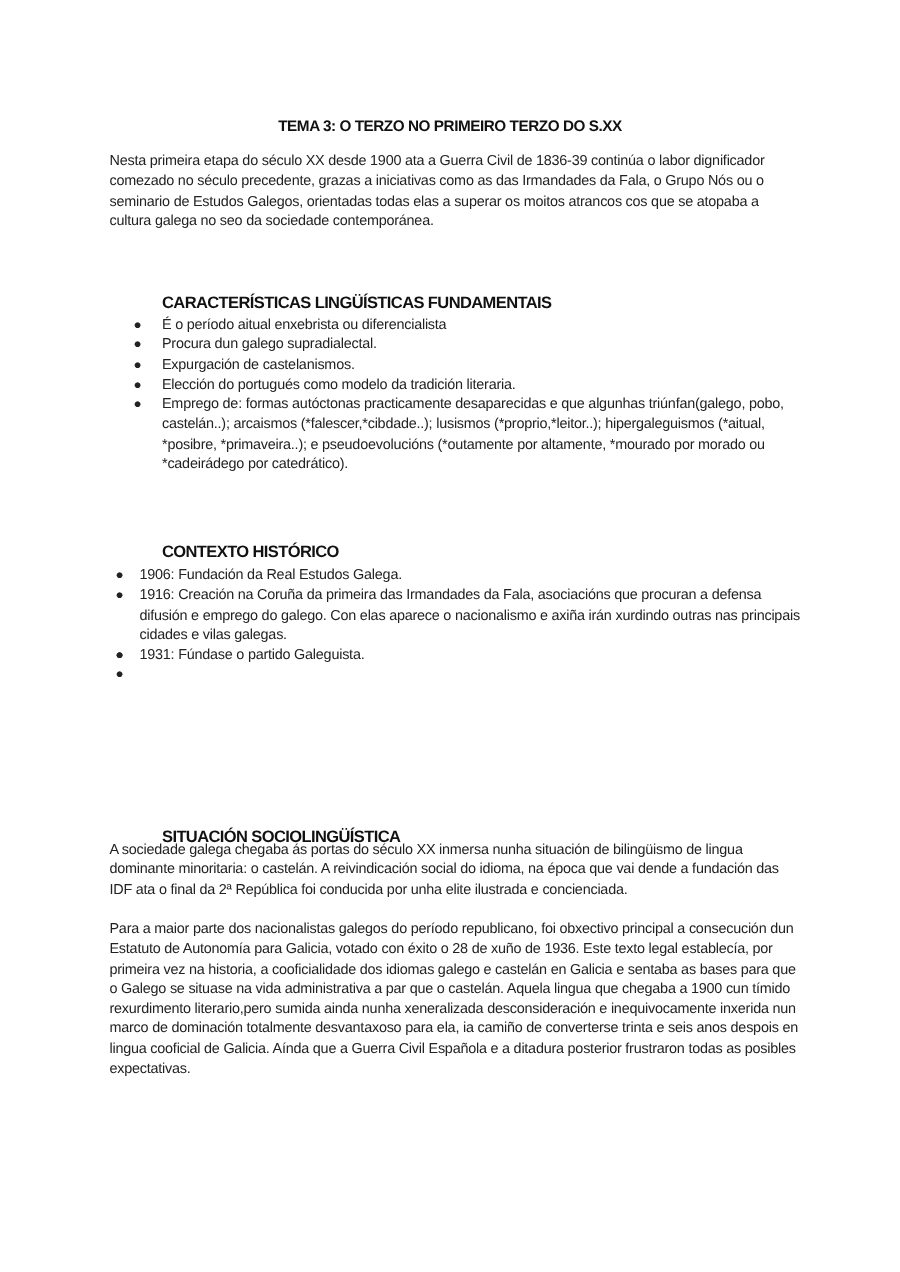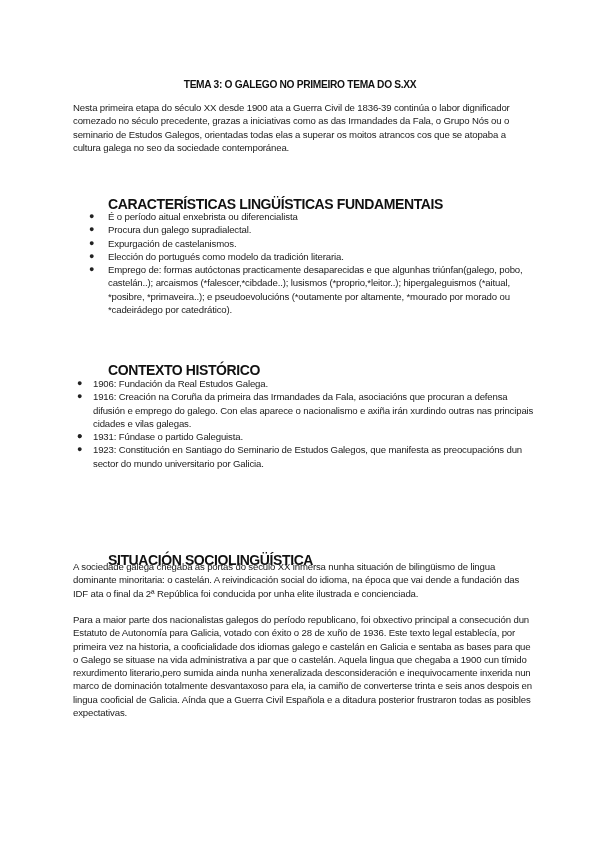--- a/index.html
+++ b/index.html
@@ -3,55 +3,55 @@
 <meta charset="utf-8">
 <style>
   html, body { margin: 0; padding: 0; background: #ffffff; }
   body { width: 600px; height: 848px; position: relative; overflow: hidden;
          font-family: "Liberation Sans", sans-serif; color: #1a1a1a; }
   .page { position: absolute; left: 0; top: 0; width: 600px; height: 848px; }
   .title { position: absolute; top: 79px; left: 0; width: 600px; text-align: center;
            font-size: 10.2px; font-weight: bold; letter-spacing: -0.3px; color: #111; }
   .para { position: absolute; left: 73px; width: 462px; font-size: 9.6px; line-height: 13.3px;
           letter-spacing: -0.15px; color: #222; margin: 0; }
-  .heading { position: absolute; left: 108px; font-size: 14px; font-weight: bold;
+  .heading { position: absolute; left: 108px; font-size: 11px; font-weight: bold;
              letter-spacing: -0.4px; color: #111; margin: 0; }
   ul.list { position: absolute; margin: 0; padding: 0; list-style: none;
             font-size: 9.6px; line-height: 13.3px; letter-spacing: -0.15px; color: #222; }
   ul.list li { position: relative; }
   ul.list li .bullet { position: absolute; top: 0; font-size: 9px; }
   #ling-list { left: 108px; top: 210px; width: 420px; }
   #ling-list li .bullet { left: -19px; }
   #hist-list { left: 93px; top: 377px; width: 442px; }
   #hist-list li .bullet { left: -16px; }
 </style>
 </head>
 <body>
 
 <div class="page">
 
-  <div class="title">TEMA 3: O GALEGO NO PRIMEIRO TEMA DO S.XX</div>
+  <div class="title">TEMA 3: O TERZO NO PRIMEIRO TERZO DO S.XX</div>
 
   <p class="para" style="top:101px;">Nesta primeira etapa do século XX desde 1900 ata a Guerra Civil de 1836-39 continúa o labor dignificador comezado no século precedente, grazas a iniciativas como as das Irmandades da Fala, o Grupo Nós ou o seminario de Estudos Galegos, orientadas todas elas a superar os moitos atrancos cos que se atopaba a cultura galega no seo da sociedade contemporánea.</p>
 
   <h2 class="heading" style="top:196px;">CARACTERÍSTICAS LINGÜÍSTICAS FUNDAMENTAIS</h2>
   <ul class="list" id="ling-list">
     <li><span class="bullet">●</span><span>É o período aitual enxebrista ou diferencialista</span></li>
     <li><span class="bullet">●</span><span>Procura dun galego supradialectal.</span></li>
     <li><span class="bullet">●</span><span>Expurgación de castelanismos.</span></li>
     <li><span class="bullet">●</span><span>Elección do portugués como modelo da tradición literaria.</span></li>
     <li><span class="bullet">●</span><span>Emprego de: formas autóctonas practicamente desaparecidas e que algunhas triúnfan(galego, pobo, castelán..); arcaismos (*falescer,*cibdade..); lusismos (*proprio,*leitor..); hipergaleguismos (*aitual, *posibre, *primaveira..); e pseudoevolucións (*outamente por altamente, *mourado por morado ou *cadeirádego por catedrático).</span></li>
   </ul>
 
   <h2 class="heading" style="top:362px;">CONTEXTO HISTÓRICO</h2>
   <ul class="list" id="hist-list">
     <li><span class="bullet">●</span><span>1906: Fundación da Real Estudos Galega.</span></li>
     <li><span class="bullet">●</span><span>1916: Creación na Coruña da primeira das Irmandades da Fala, asociacións que procuran a defensa difusión e emprego do galego. Con elas aparece o nacionalismo e axiña irán xurdindo outras nas principais cidades e vilas galegas.</span></li>
     <li><span class="bullet">●</span></li>
     <li><span class="bullet">●</span><span>1931: Fúndase o partido Galeguista.</span></li>
-    <li><span class="bullet">●</span><span>1923: Constitución en Santiago do Seminario de Estudos Galegos, que manifesta as preocupacións dun sector do mundo universitario por Galicia.</span></li>
+    <li><span class="bullet">●</span></li>
   </ul>
 
   <h2 class="heading" style="top:529px;margin-top:23px;">SITUACIÓN SOCIOLINGÜÍSTICA</h2>
   <p class="para" style="top:560px;">A sociedade galega chegaba ás portas do século XX inmersa nunha situación de bilingüismo de lingua dominante minoritaria: o castelán. A reivindicación social do idioma, na época que vai dende a fundación das IDF ata o final da 2ª República foi conducida por unha elite ilustrada e concienciada.</p>
   <p class="para" style="top:613px;">Para a maior parte dos nacionalistas galegos do período republicano, foi obxectivo principal a consecución dun Estatuto de Autonomía para Galicia, votado con éxito o 28 de xuño de 1936. Este texto legal establecía, por primeira vez na historia, a cooficialidade dos idiomas galego e castelán en Galicia e sentaba as bases para que o Galego se situase na vida administrativa a par que o castelán. Aquela lingua que chegaba a 1900 cun tímido rexurdimento literario,pero sumida ainda nunha xeneralizada desconsideración e inequivocamente inxerida nun marco de dominación totalmente desvantaxoso para ela, ia camiño de converterse trinta e seis anos despois en lingua cooficial de Galicia. Aínda que a Guerra Civil Española e a ditadura posterior frustraron todas as posibles expectativas.</p>
 
 </div>
 
 </body></html>

